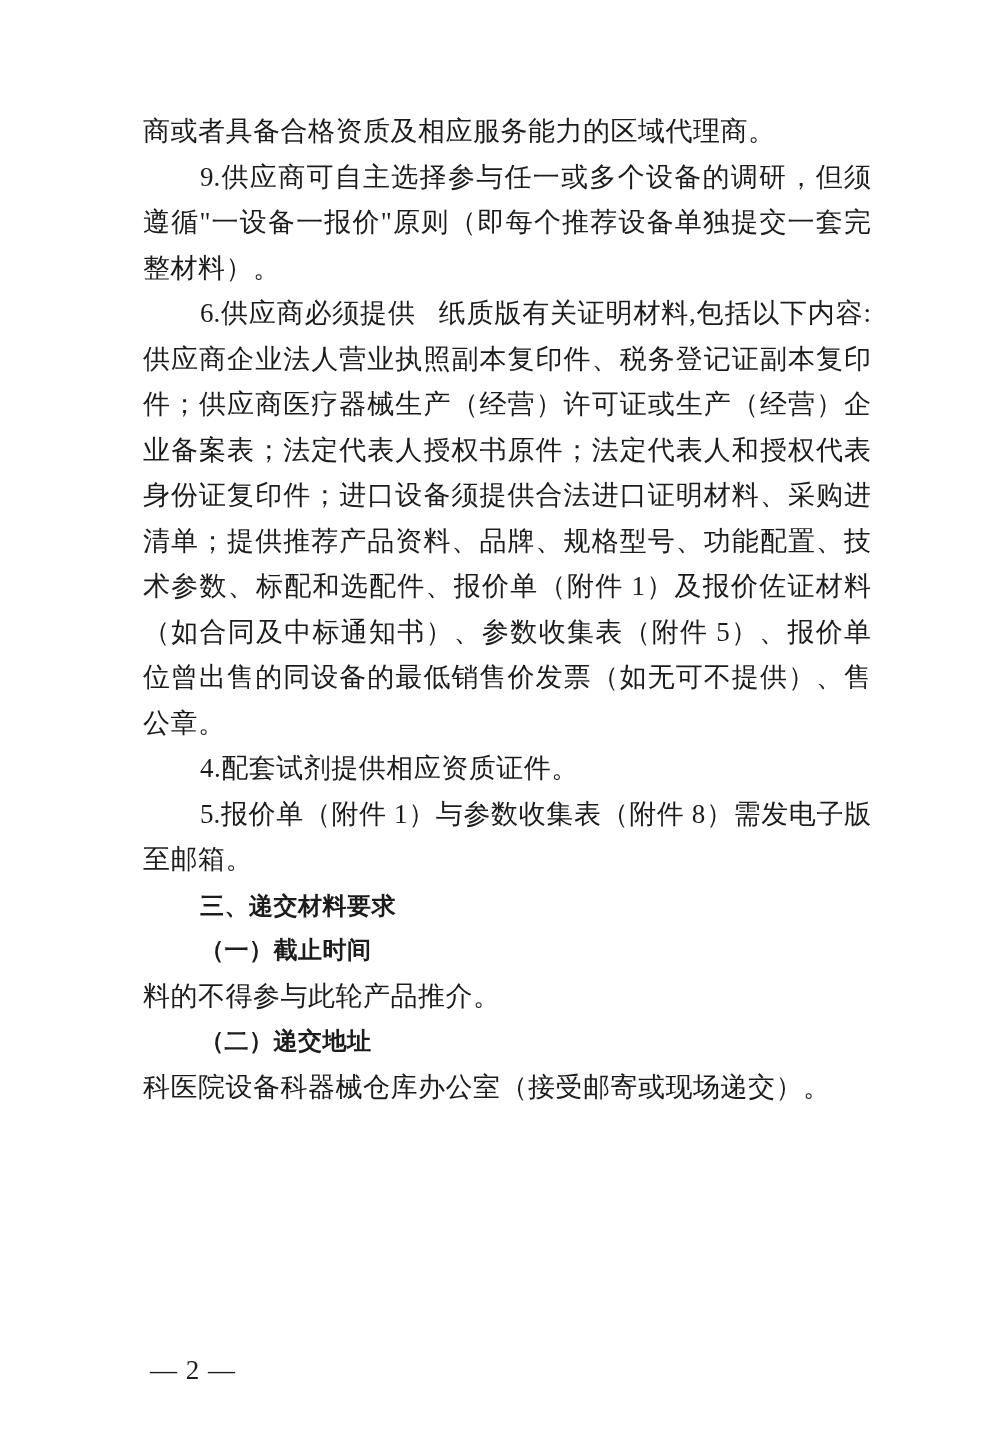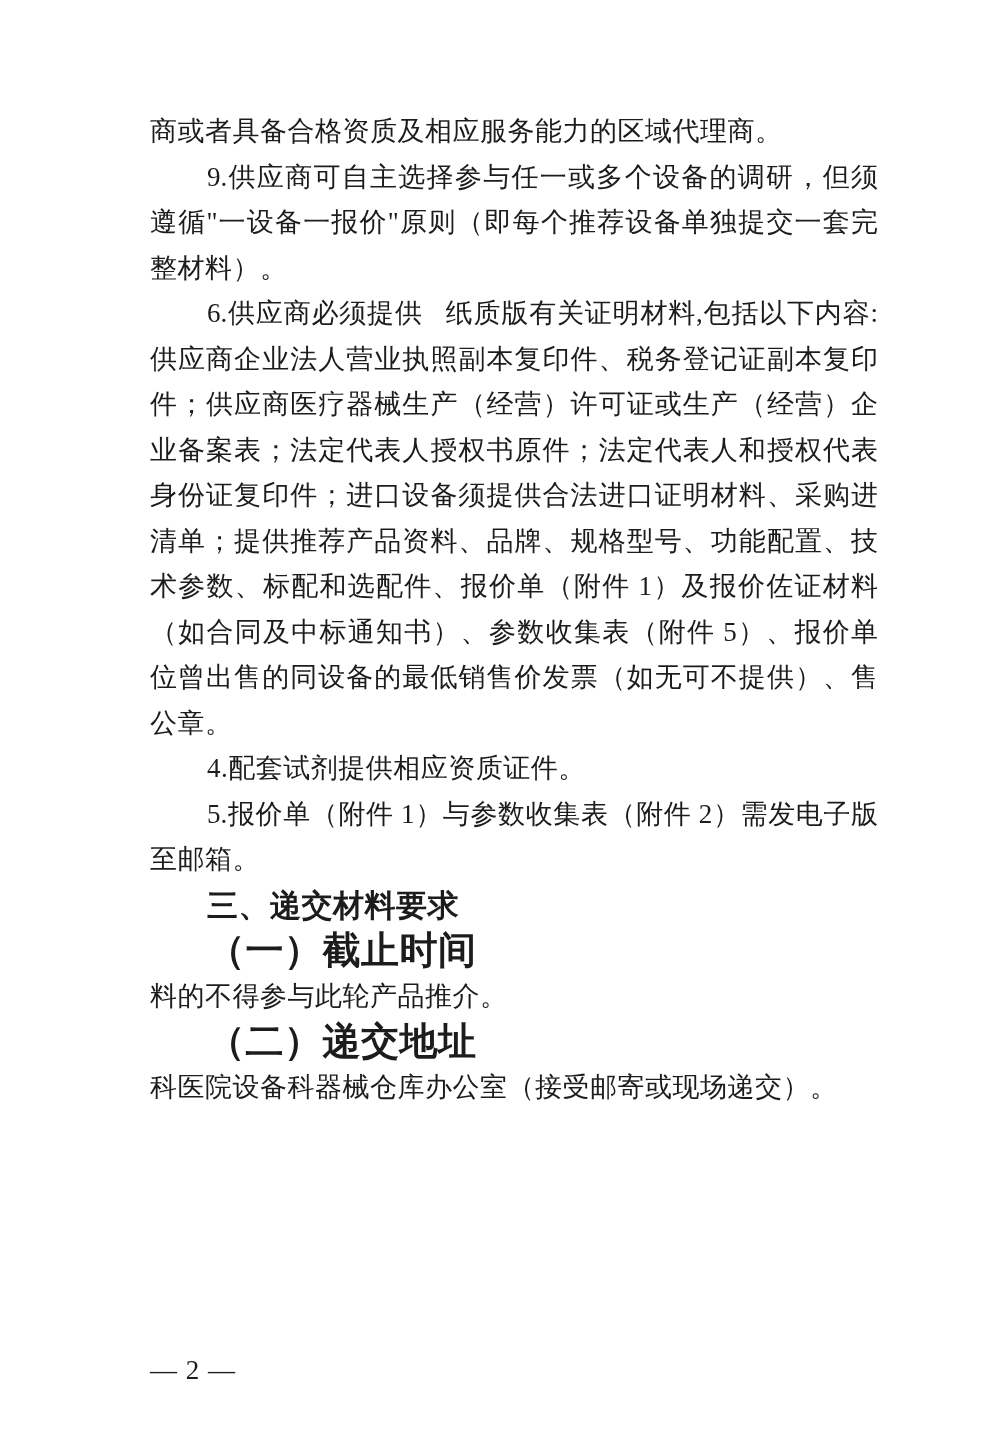--- a/index.html
+++ b/index.html
@@ -6,45 +6,45 @@
   body{
     width:1000px;height:1440px;
     background:#ffffff;
     position:relative;
     font-family:"Liberation Serif", serif;
     color:#1c1c1c;
     overflow:hidden;
   }
   .doc{
     position:absolute;
-    left:150px; top:109px;
+    left:143px; top:109px;
     width:728px;
   }
   .line{
     font-size:27px;
     line-height:45.5px;
     height:45.5px;
     letter-spacing:0.5px;
     white-space:normal;
     overflow:hidden;
   }
   .justify{
     text-align:justify;
     text-align-last:justify;
     letter-spacing:0;
   }
   .indent{ text-indent:57px; }
   .heading-sans{
     font-family:"Liberation Sans", sans-serif;
     font-weight:bold;
-    font-size:31px;
+    font-size:24px;
   }
   .heading-serif{
     font-weight:bold;
-    font-size:38px;
+    font-size:24px;
   }
   .u{
     text-underline-offset:5px;
     text-decoration-thickness:1.5px;
     margin-left:23px;
   }
   .footer{
     position:absolute;
     left:150px; top:1355px;
     font-size:27px;
@@ -65,21 +65,21 @@
   <div class="line justify">供应商企业法人营业执照副本复印件、税务登记证副本复印</div>
   <div class="line justify">件；供应商医疗器械生产（经营）许可证或生产（经营）企</div>
   <div class="line justify">业备案表；法定代表人授权书原件；法定代表人和授权代表</div>
   <div class="line justify">身份证复印件；进口设备须提供合法进口证明材料、采购进</div>
   <div class="line justify">清单；提供推荐产品资料、品牌、规格型号、功能配置、技</div>
   <div class="line justify">术参数、标配和选配件、报价单（附件 1）及报价佐证材料</div>
   <div class="line justify">（如合同及中标通知书）、参数收集表（附件 5）、报价单</div>
   <div class="line justify">位曾出售的同设备的最低销售价发票（如无可不提供）、售</div>
   <div class="line">公章。</div>
   <div class="line indent">4.配套试剂提供相应资质证件。</div>
-  <div class="line indent justify">5.报价单（附件 1）与参数收集表（附件 2）需发电子版</div>
+  <div class="line indent justify">5.报价单（附件 1）与参数收集表（附件 8）需发电子版</div>
   <div class="line">至邮箱。</div>
   <div class="line indent heading-sans">三、递交材料要求</div>
   <div class="line indent heading-serif">（一）截止时间</div>
   <div class="line">料的不得参与此轮产品推介。</div>
   <div class="line indent heading-serif">（二）递交地址</div>
   <div class="line">科医院设备科器械仓库办公室（接受邮寄或现场递交）。</div>
 </div>
 
 <div class="footer">— 2 —</div>
 

